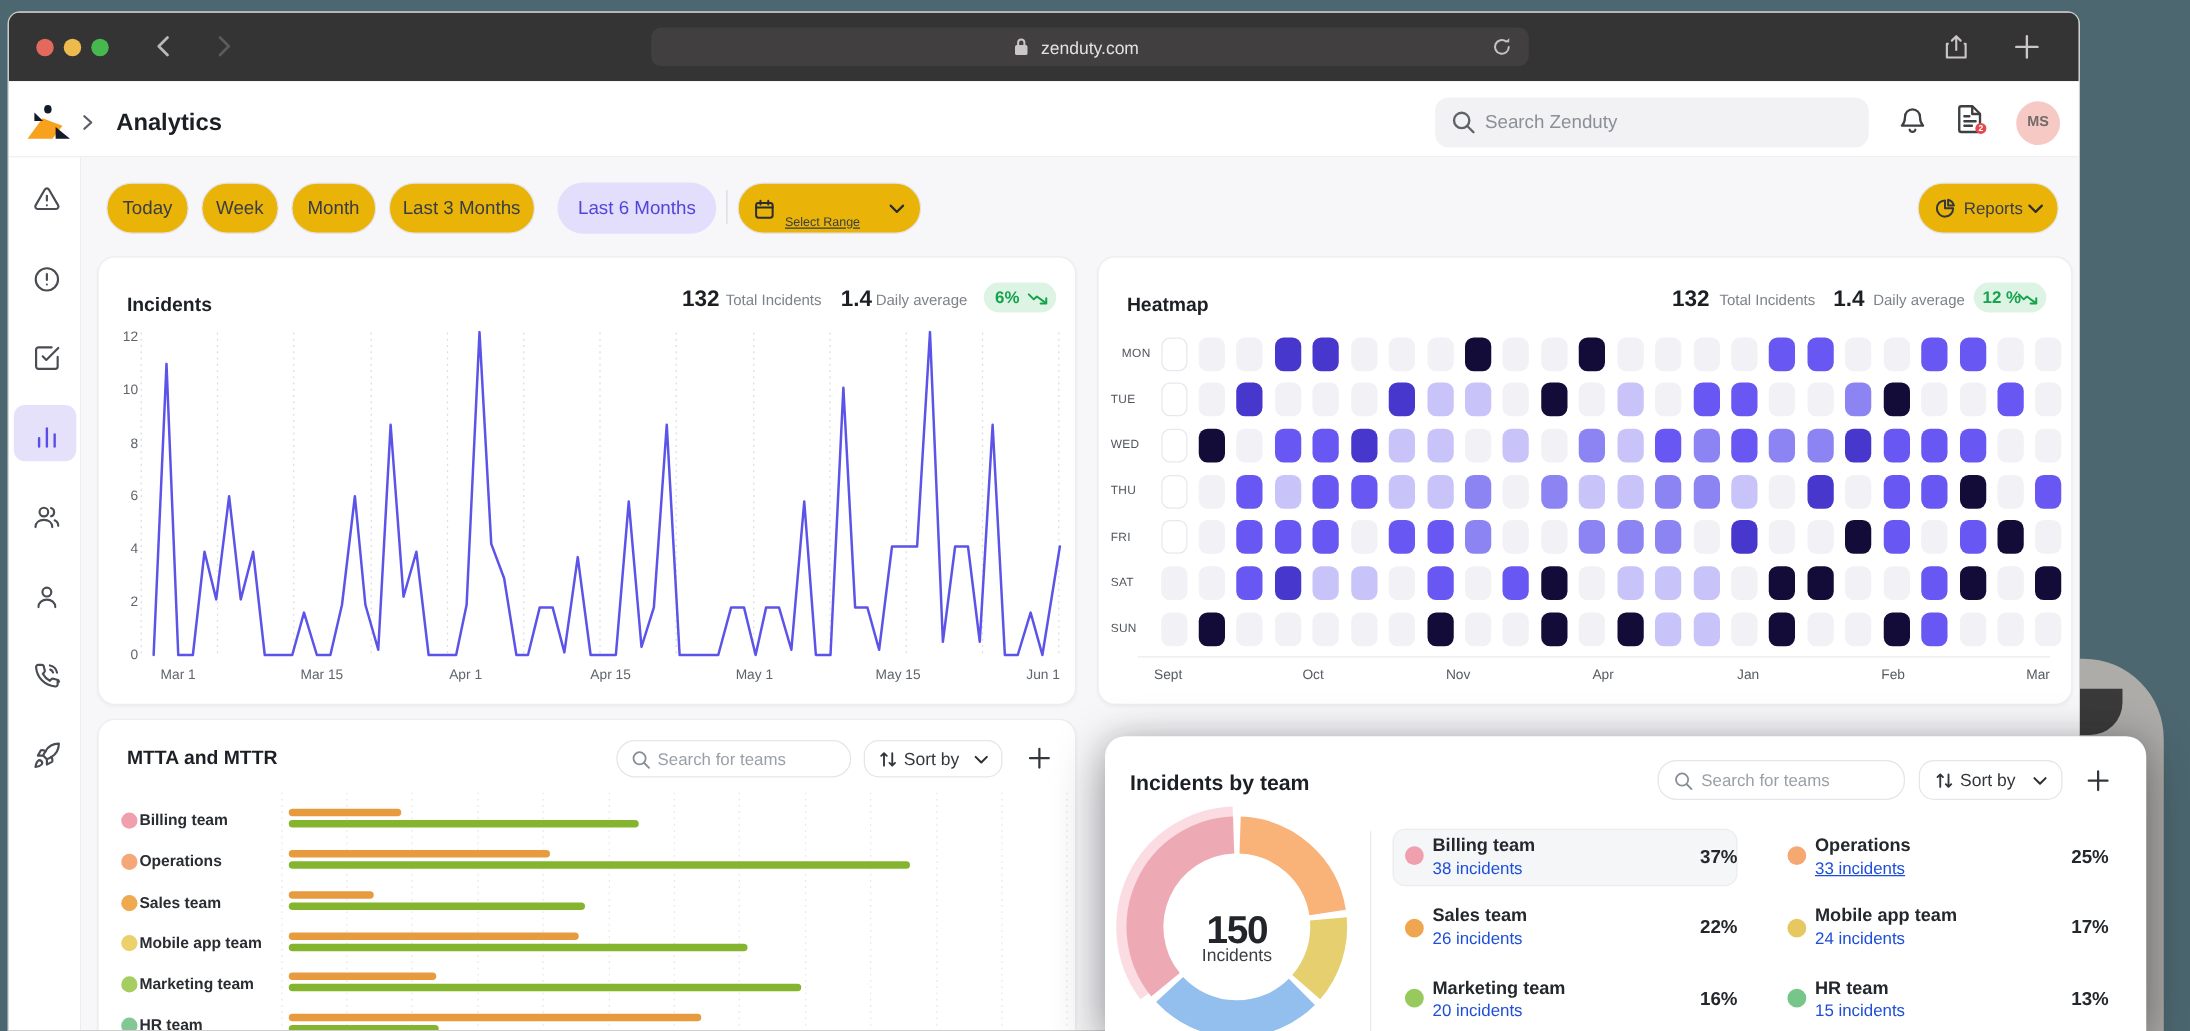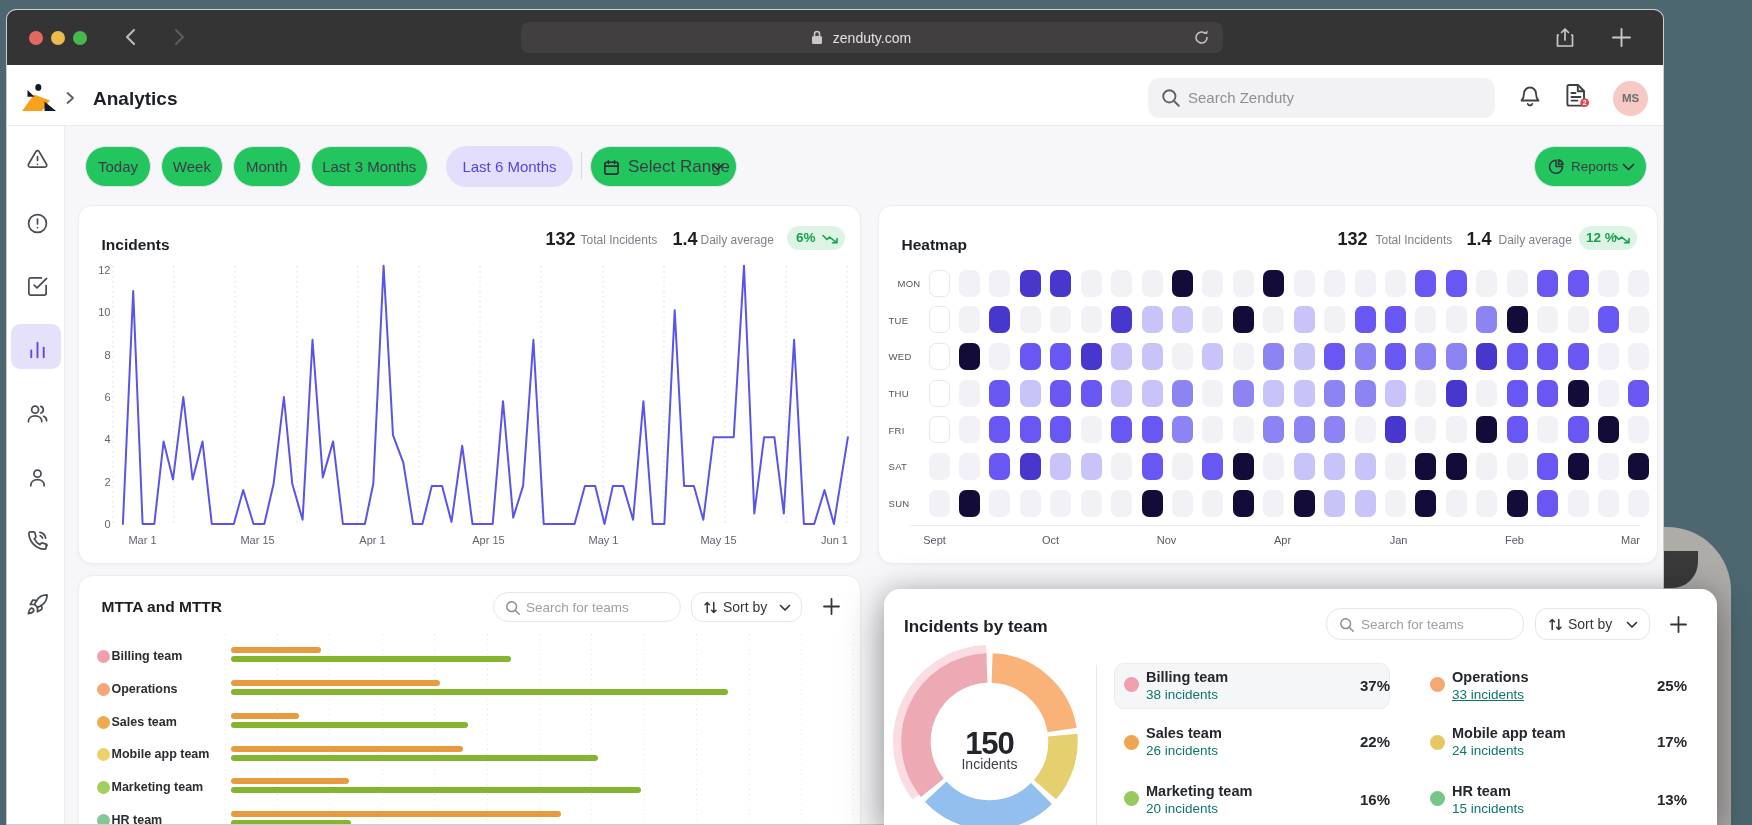--- a/index.html
+++ b/index.html
@@ -21,21 +21,21 @@
 .searchtext { position:absolute; left:40px; top:11px; color:#8b9097; font-size:15px; }
 .avatar { position:absolute; left:1606px; top:16px; width:35px; height:35px; border-radius:50%;
   background:#f6c9c4; color:#716c6a; font-size:11.5px; font-weight:bold;
   text-align:center; line-height:35px; }
 .sidebar { position:absolute; left:0; top:116px; width:58px; height:700px; background:#fff;
   border-right:1px solid #ececf0; }
 .content { position:absolute; left:58px; top:116px; width:1600px; height:700px; background:#f7f7f9; }
 .sideicon { position:absolute; left:19px; }
 .active-bg { position:absolute; left:4px; top:198px; width:50px; height:45px;
   border-radius:9px; background:#e5e1fb; }
-.pill { position:absolute; top:135.7px; height:41px; border-radius:21px; background:#22c55e;
+.pill { position:absolute; top:135.7px; height:41px; border-radius:21px; background:#eab308;
   border:1px solid #e4e4e8; font-size:15px; color:#3a3e44; text-align:center;
   line-height:39px; }
 .pill-sel { position:absolute; top:135.7px; height:41px; border-radius:21px; background:#e3defc;
   font-size:15px; color:#5246d9; text-align:center; line-height:41px;}
 .vdiv { position:absolute; left:574px; top:142px; width:1px; height:27px; background:#dadade; }
 .card { position:absolute; background:#fff; border-radius:14px; border:1px solid #ededf0;
   box-shadow:0 1px 3px rgba(20,20,40,0.04); }
 .ctitle { position:absolute; left:23px; top:30px; font-size:15.5px; font-weight:bold; color:#1c2025; }
 .hc { position:absolute; width:21px; height:27px; border-radius:7px; }
 .hd { position:absolute; left:10px; width:32px; text-align:left; font-size:9.5px; color:#50555d;
@@ -59,21 +59,21 @@
 .stext { position:absolute; color:#9aa0a8; font-size:13.5px; }
 .btext { position:absolute; color:#33373c; font-size:14px; }
 .donut { position:absolute; left:0; top:0; }
 .floatcard { position:absolute; left:884px; top:589px; width:833px; height:236px;
   background:#fff; border-radius:16px 16px 0 0;
   box-shadow:0 12px 42px rgba(30,30,35,0.42), 0 0 22px rgba(30,30,35,0.14); }
 .fdiv { position:absolute; left:212px; top:76px; width:1px; height:160px; background:#e9e9ed; }
 .lrow-hl { position:absolute; width:276px; height:46px; background:#f5f6f8; border-radius:10px; border:1px solid #ececef;}
 .ldot { position:absolute; width:15px; height:15px; border-radius:50%; }
 .lname { position:absolute; font-size:14.5px; font-weight:bold; color:#24282d; }
-.linc { position:absolute; font-size:13.5px; color:#0f766e; }
+.linc { position:absolute; font-size:13.5px; color:#1d4ed8; }
 .lpct { position:absolute; width:60px; text-align:right; font-size:15px; font-weight:bold; color:#24282d; }
 .bignum { position:absolute; left:55px; top:139px; line-height:31px; width:101px; text-align:center;
   font-size:31px; font-weight:bold; color:#22262b; letter-spacing:-1px;}
 .bigsub { position:absolute; left:55px; top:168px; line-height:15px; width:101px; text-align:center;
   font-size:14px; color:#3c4045; }
 .shadow-band { position:absolute; left:1664px; top:527px; width:67px; height:298px;
   background:#aeaca9; border-radius:0 64px 0 0; }
 .shadow-dark { position:absolute; left:1664px; top:551px; width:34px; height:37px;
   background:#3a3a3a; border-radius:0 0 26px 0; }
 </style></head><body>
@@ -192,21 +192,21 @@
 <div class="pill" style="left:225.6px;width:68.4px;">Month</div>
 <div class="pill" style="left:303.7px;width:117.1px;">Last 3 Months</div>
 <div class="pill-sel" style="left:439px;width:127px;">Last 6 Months</div>
 <div class="vdiv"></div>
 <div class="pill" style="left:583px;width:147px;">
 <svg style="position:absolute;left:12px;top:12px;" width="17" height="17" viewBox="0 0 18 18" fill="none" stroke="#2a2d31" stroke-width="1.7" stroke-linecap="round">
         <rect x="2" y="3.5" width="14" height="12.5" rx="2"></rect>
         <path d="M2 7.5 h14"></path>
         <path d="M5.7 1.8 v3 M12.3 1.8 v3"></path>
       </svg>
-<div style="position:absolute;left:37px;top:0;font-size:17px;">Select Range</div>
+<div style="position:absolute;left:37px;top:12px;font-size:10px;text-decoration:underline;">Select Range</div>
 <svg style="position:absolute;right:12px;top:16px;" width="13" height="9" viewBox="0 0 13 9" fill="none" stroke="#2a2d31" stroke-width="1.7" stroke-linecap="round" stroke-linejoin="round">
         <path d="M1.5 1.5 L6.5 6.5 L11.5 1.5"></path>
       </svg>
 </div>
 <div class="pill" style="left:1527px;width:113px;">
 <svg style="position:absolute;left:13px;top:11px;" width="17" height="17" viewBox="0 0 17 17" fill="none" stroke="#33373c" stroke-width="1.6">
         <path d="M14.5 8.5 A6.5 6.5 0 1 1 8 2.3 V8.5 Z" stroke-linejoin="round"></path>
         <path d="M10.5 1.8 a6.5 6.5 0 0 1 4.6 4.6 h-4.6 Z" stroke-linejoin="round"></path>
       </svg>
 <div style="position:absolute;left:36px;top:0;font-size:13.5px;">Reports</div>

